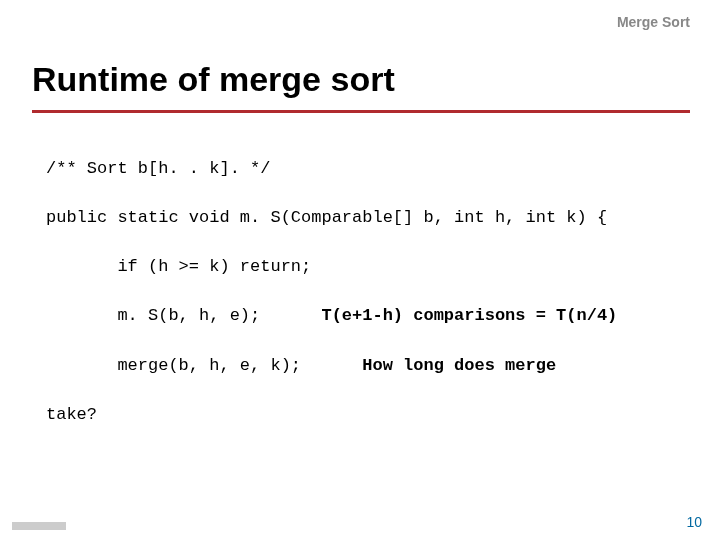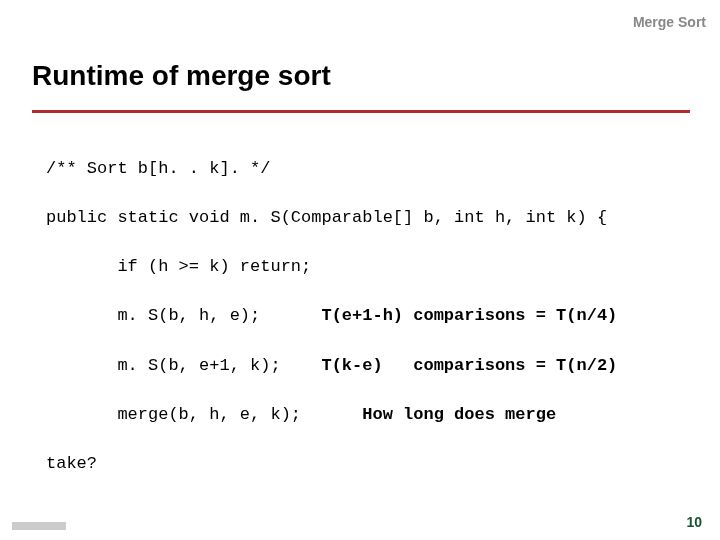--- a/index.html
+++ b/index.html
@@ -8,30 +8,30 @@
     width: 720px;
     height: 540px;
     background: #ffffff;
     font-family: Arial, Helvetica, sans-serif;
     position: relative;
     overflow: hidden;
   }
   .header-label {
     position: absolute;
     top: 14px;
-    right: 14px;
+    right: 30px;
     font-size: 14px;
     font-weight: bold;
     color: #888888;
   }
   .title {
     position: absolute;
     top: 60px;
     left: 32px;
-    font-size: 28px;
+    font-size: 34px;
     font-weight: bold;
     color: #000000;
   }
   .title-rule {
     position: absolute;
     top: 110px;
     left: 32px;
     right: 30px;
     height: 3px;
     background: #b02a2e;
@@ -52,22 +52,21 @@
     white-space: pre;
     margin-left: 14px;
   }
   .sig-ms { font-weight: normal; }
   .ann { font-weight: bold; }
   .page-num {
     position: absolute;
     bottom: 10px;
     right: 18px;
     font-size: 14px;
-    color: #14532d;
-    font-weight: bold;
+    color: #0369a1;
   }
   .footer-bar {
     position: absolute;
     bottom: 10px;
     left: 12px;
     width: 54px;
     height: 8px;
     background: #cccccc;
   }
 </style>
@@ -77,20 +76,19 @@
 <div class="header-label">Merge Sort</div>
 
 <div class="title">Runtime of merge sort</div>
 <div class="title-rule"></div>
 
 <div class="code-block">
 <span class="row">/** Sort b[h. . k]. */</span>
 <span class="row"><span>public static void </span><span class="sig-ms">m. S(Comparable[] b, int h, int k)</span><span> {</span></span>
 <span class="row">       if (h &gt;= k) return;</span>
 <span class="row"><span>       m. S(b, h, e);      </span><span class="ann">T(e+1-h) comparisons = T(n/4)</span></span>
-<span class="row"><span>       m. S(b, e+1, k);    </span><span class="ann">T(k-e)   comparisons = T(n/2)</span></span>
 <span class="row"><span>       merge(b, h, e, k);      </span><span class="ann">How long does merge</span></span>
 <span class="row">take?</span>
 
 </div>
 
 <div class="footer-bar"></div>
 <div class="page-num">10</div>
 
 </body></html>

